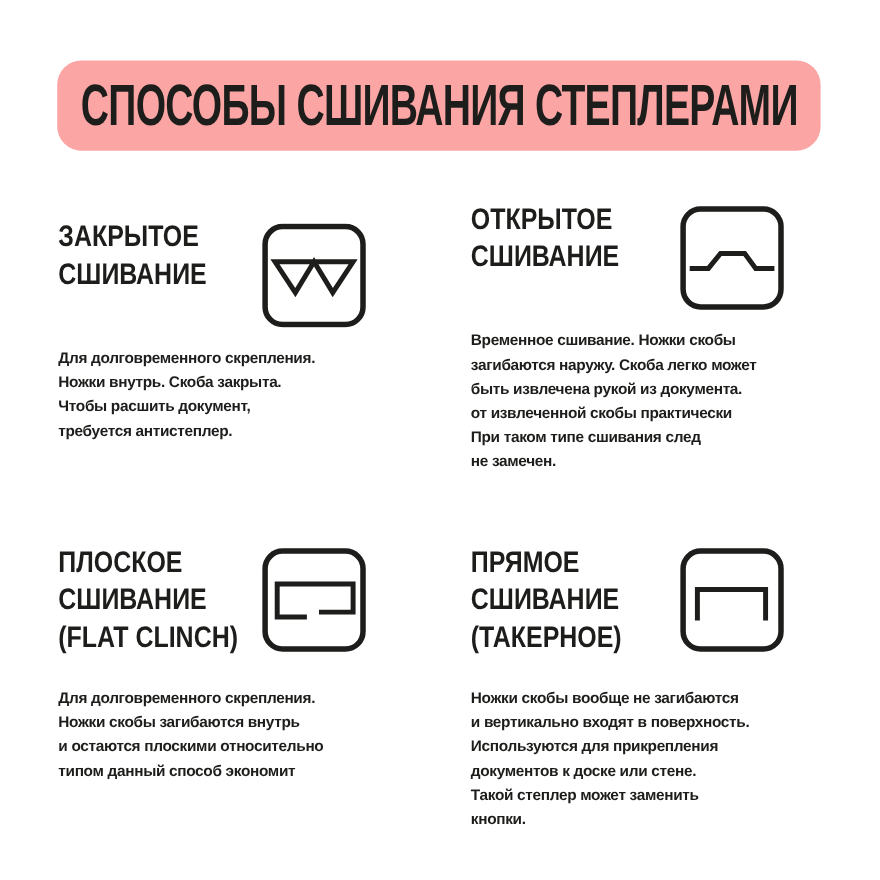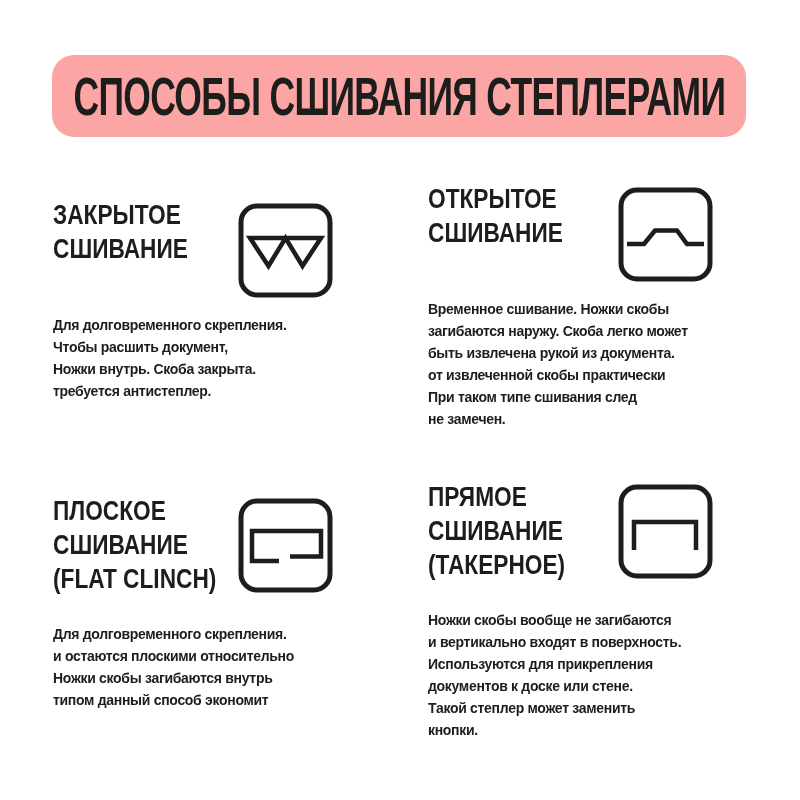--- a/index.html
+++ b/index.html
@@ -20,21 +20,21 @@
     font-size:53px;font-weight:700;letter-spacing:-1px;white-space:nowrap;
     transform:scaleX(0.67);transform-origin:center center;
     color:#1d1d1b;
   }
 
   
   .section{position:absolute;}
   .sec-tl{left:53px;top:198px;width:340px;height:270px;}
   .sec-tr{left:428px;top:182px;width:340px;height:270px;}
   .sec-bl{left:53px;top:494px;width:340px;height:290px;}
-  .sec-br{left:428px;top:480px;width:340px;height:290px;}
+  .sec-br{left:428px;top:494px;width:340px;height:290px;}
 
   .sec-title{
     position:absolute;left:0;top:0;
     font-size:27px;font-weight:700;line-height:34px;white-space:nowrap;
     transform:scaleX(0.84);transform-origin:left top;
   }
 
   .sec-icon{position:absolute;top:5px;width:95px;height:95px;}
   .sec-tl .sec-icon,.sec-bl .sec-icon{left:185px;}
   .sec-tr .sec-icon,.sec-br .sec-icon{left:190px;}
@@ -65,22 +65,22 @@
       <div>СШИВАНИЕ</div>
     </div>
     <div class="sec-icon">
       <svg width="95" height="95" viewBox="0 0 95 95">
         <rect x="3" y="3" width="89" height="89" rx="16" fill="#ffffff" stroke="#1d1d1b" stroke-width="5"></rect>
         <path d="M12 35 L83 35 L64.5 63 L47.5 35 L30.5 63 Z" fill="none" stroke="#1d1d1b" stroke-width="4.5" stroke-linejoin="miter"></path>
       </svg>
     </div>
     <div class="sec-desc">
       <div>Для долговременного скрепления.</div>
+      <div>Ножки внутрь. Скоба закрыта.</div>
       <div>Чтобы расшить документ,</div>
-      <div>Ножки внутрь. Скоба закрыта.</div>
       <div>требуется антистеплер.</div>
     </div>
   </div>
 
   <div class="section sec-tr">
     <div class="sec-title">
       <div>ОТКРЫТОЕ</div>
       <div>СШИВАНИЕ</div>
     </div>
     <div class="sec-icon">
@@ -106,22 +106,22 @@
       <div>(FLAT CLINCH)</div>
     </div>
     <div class="sec-icon">
       <svg width="95" height="95" viewBox="0 0 95 95">
         <rect x="3" y="3" width="89" height="89" rx="16" fill="#ffffff" stroke="#1d1d1b" stroke-width="5"></rect>
         <path d="M41 63 L14 63 L14 33 L83 33 L83 58.5 L52 58.5" fill="none" stroke="#1d1d1b" stroke-width="4.5" stroke-linejoin="miter"></path>
       </svg>
     </div>
     <div class="sec-desc">
       <div>Для долговременного скрепления.</div>
+      <div>Ножки скобы загибаются внутрь</div>
       <div>и остаются плоскими относительно</div>
-      <div>Ножки скобы загибаются внутрь</div>
       <div>типом данный способ экономит</div>
     </div>
   </div>
 
   <div class="section sec-br">
     <div class="sec-title">
       <div>ПРЯМОЕ</div>
       <div>СШИВАНИЕ</div>
       <div>(ТАКЕРНОЕ)</div>
     </div>

